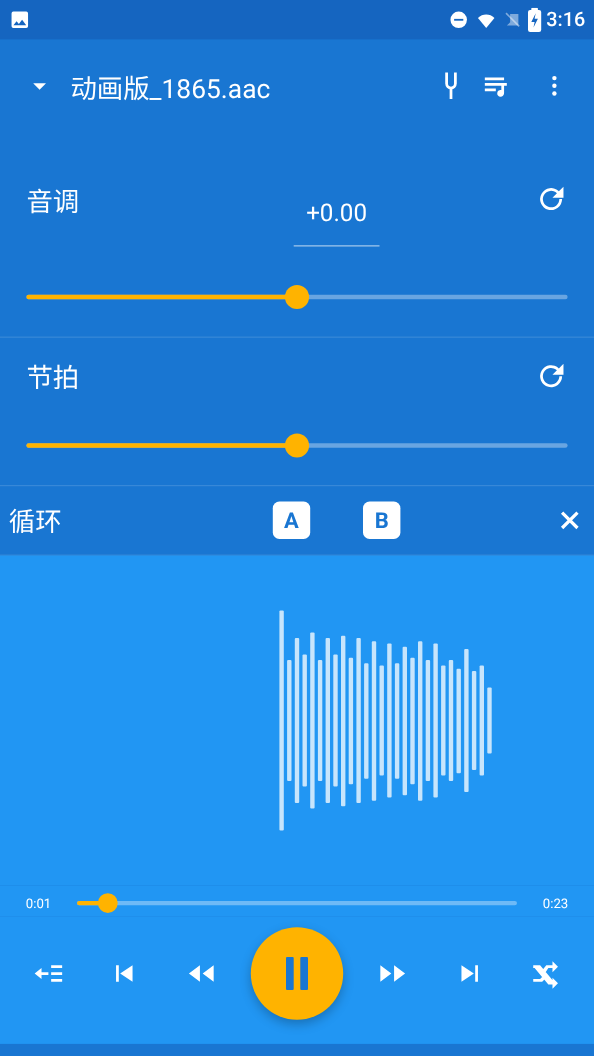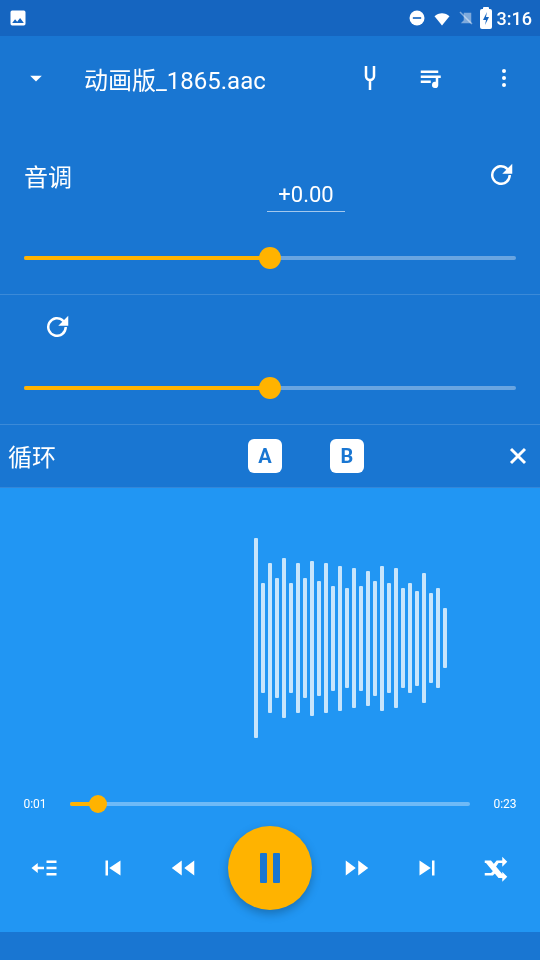--- a/index.html
+++ b/index.html
@@ -25,21 +25,21 @@
   .status-left { flex: 0 0 auto; }
   .status-right { margin-left: auto; display: flex; align-items: center; gap: 4px; justify-content: flex-end; }
   .status-icon { display: inline-flex; }
   
   .app-bar {
     height: 84px;
     background: #1976D2;
     display: flex;
     align-items: center;
     padding: 0 12px;
-    gap: 24px;
+    gap: 4px;
   }
   .app-bar .title {
     font-size: 24px;
     font-weight: 400;
     white-space: nowrap;
     overflow: hidden;
     width: 200px;
   }
   .app-bar .spacer { flex: 1; }
   .icon-btn {
@@ -69,21 +69,21 @@
     font-size: 24px;
     flex: 0 0 120px;
   }
   .panel-value-wrap {
     flex: 1;
     display: flex;
     justify-content: center;
   }
   .panel-value {
     font-size: 22px;
-    padding: 2px 10px 4px 10px;
+    padding: 2px 10px 16px 10px;
     border-bottom: 1px solid rgba(255,255,255,0.6);
     min-width: 78px;
     text-align: center;
     margin-top: 42px;
   }
   .reset-btn {
     flex: 0 0 48px;
     display: flex; align-items: center; justify-content: flex-end;
   }
   
@@ -315,20 +315,21 @@
   </div>
   <div class="slider">
     <div class="slider-track"></div>
     <div class="slider-fill" style="width:50%"></div>
     <div class="slider-thumb" style="left:50%"></div>
   </div>
 </div>
 
 <div class="panel">
   <div class="panel-row">
+    <div class="panel-label">节拍</div>
     <div class="reset-btn">
       <svg width="30" height="30" viewBox="0 0 24 24" fill="#fff">
           <path d="M17.65 6.35A8 8 0 1 0 20 12h-2a6 6 0 1 1-1.76-4.24L13 11h8V3l-3.35 3.35z"></path>
         </svg>
     </div>
   </div>
   <div class="slider">
     <div class="slider-track"></div>
     <div class="slider-fill" style="width:50%"></div>
     <div class="slider-thumb" style="left:50%"></div>

